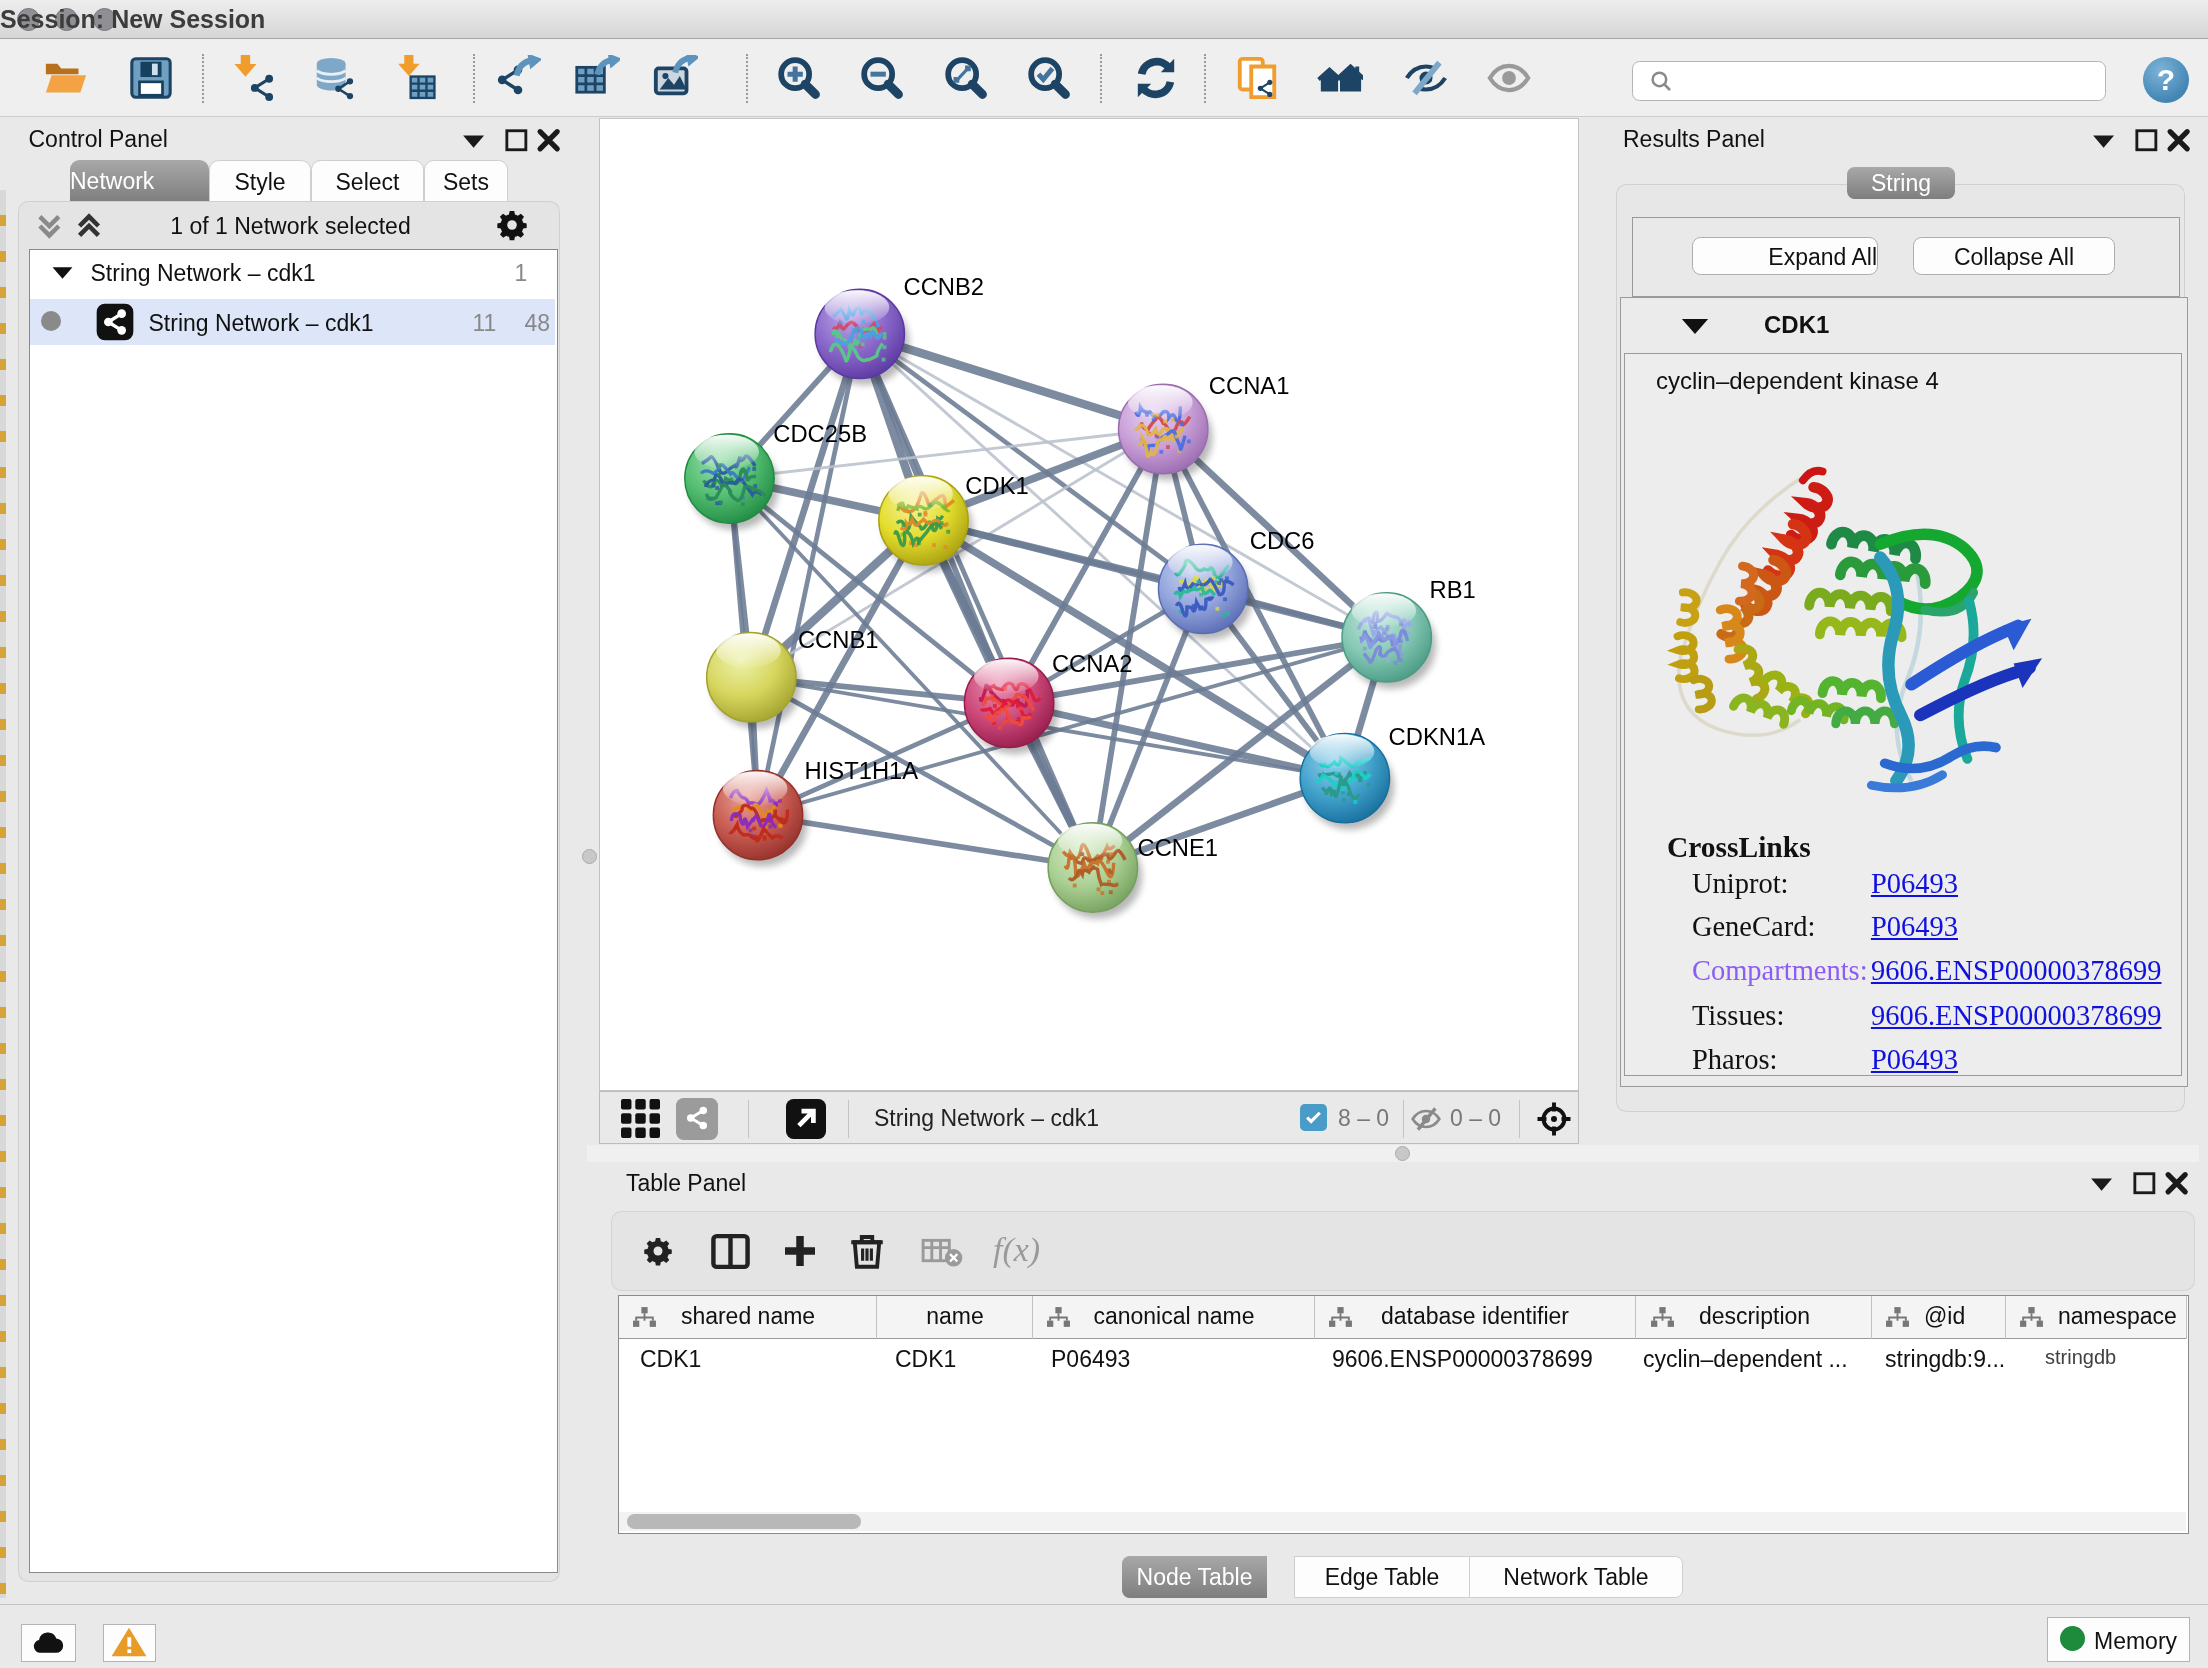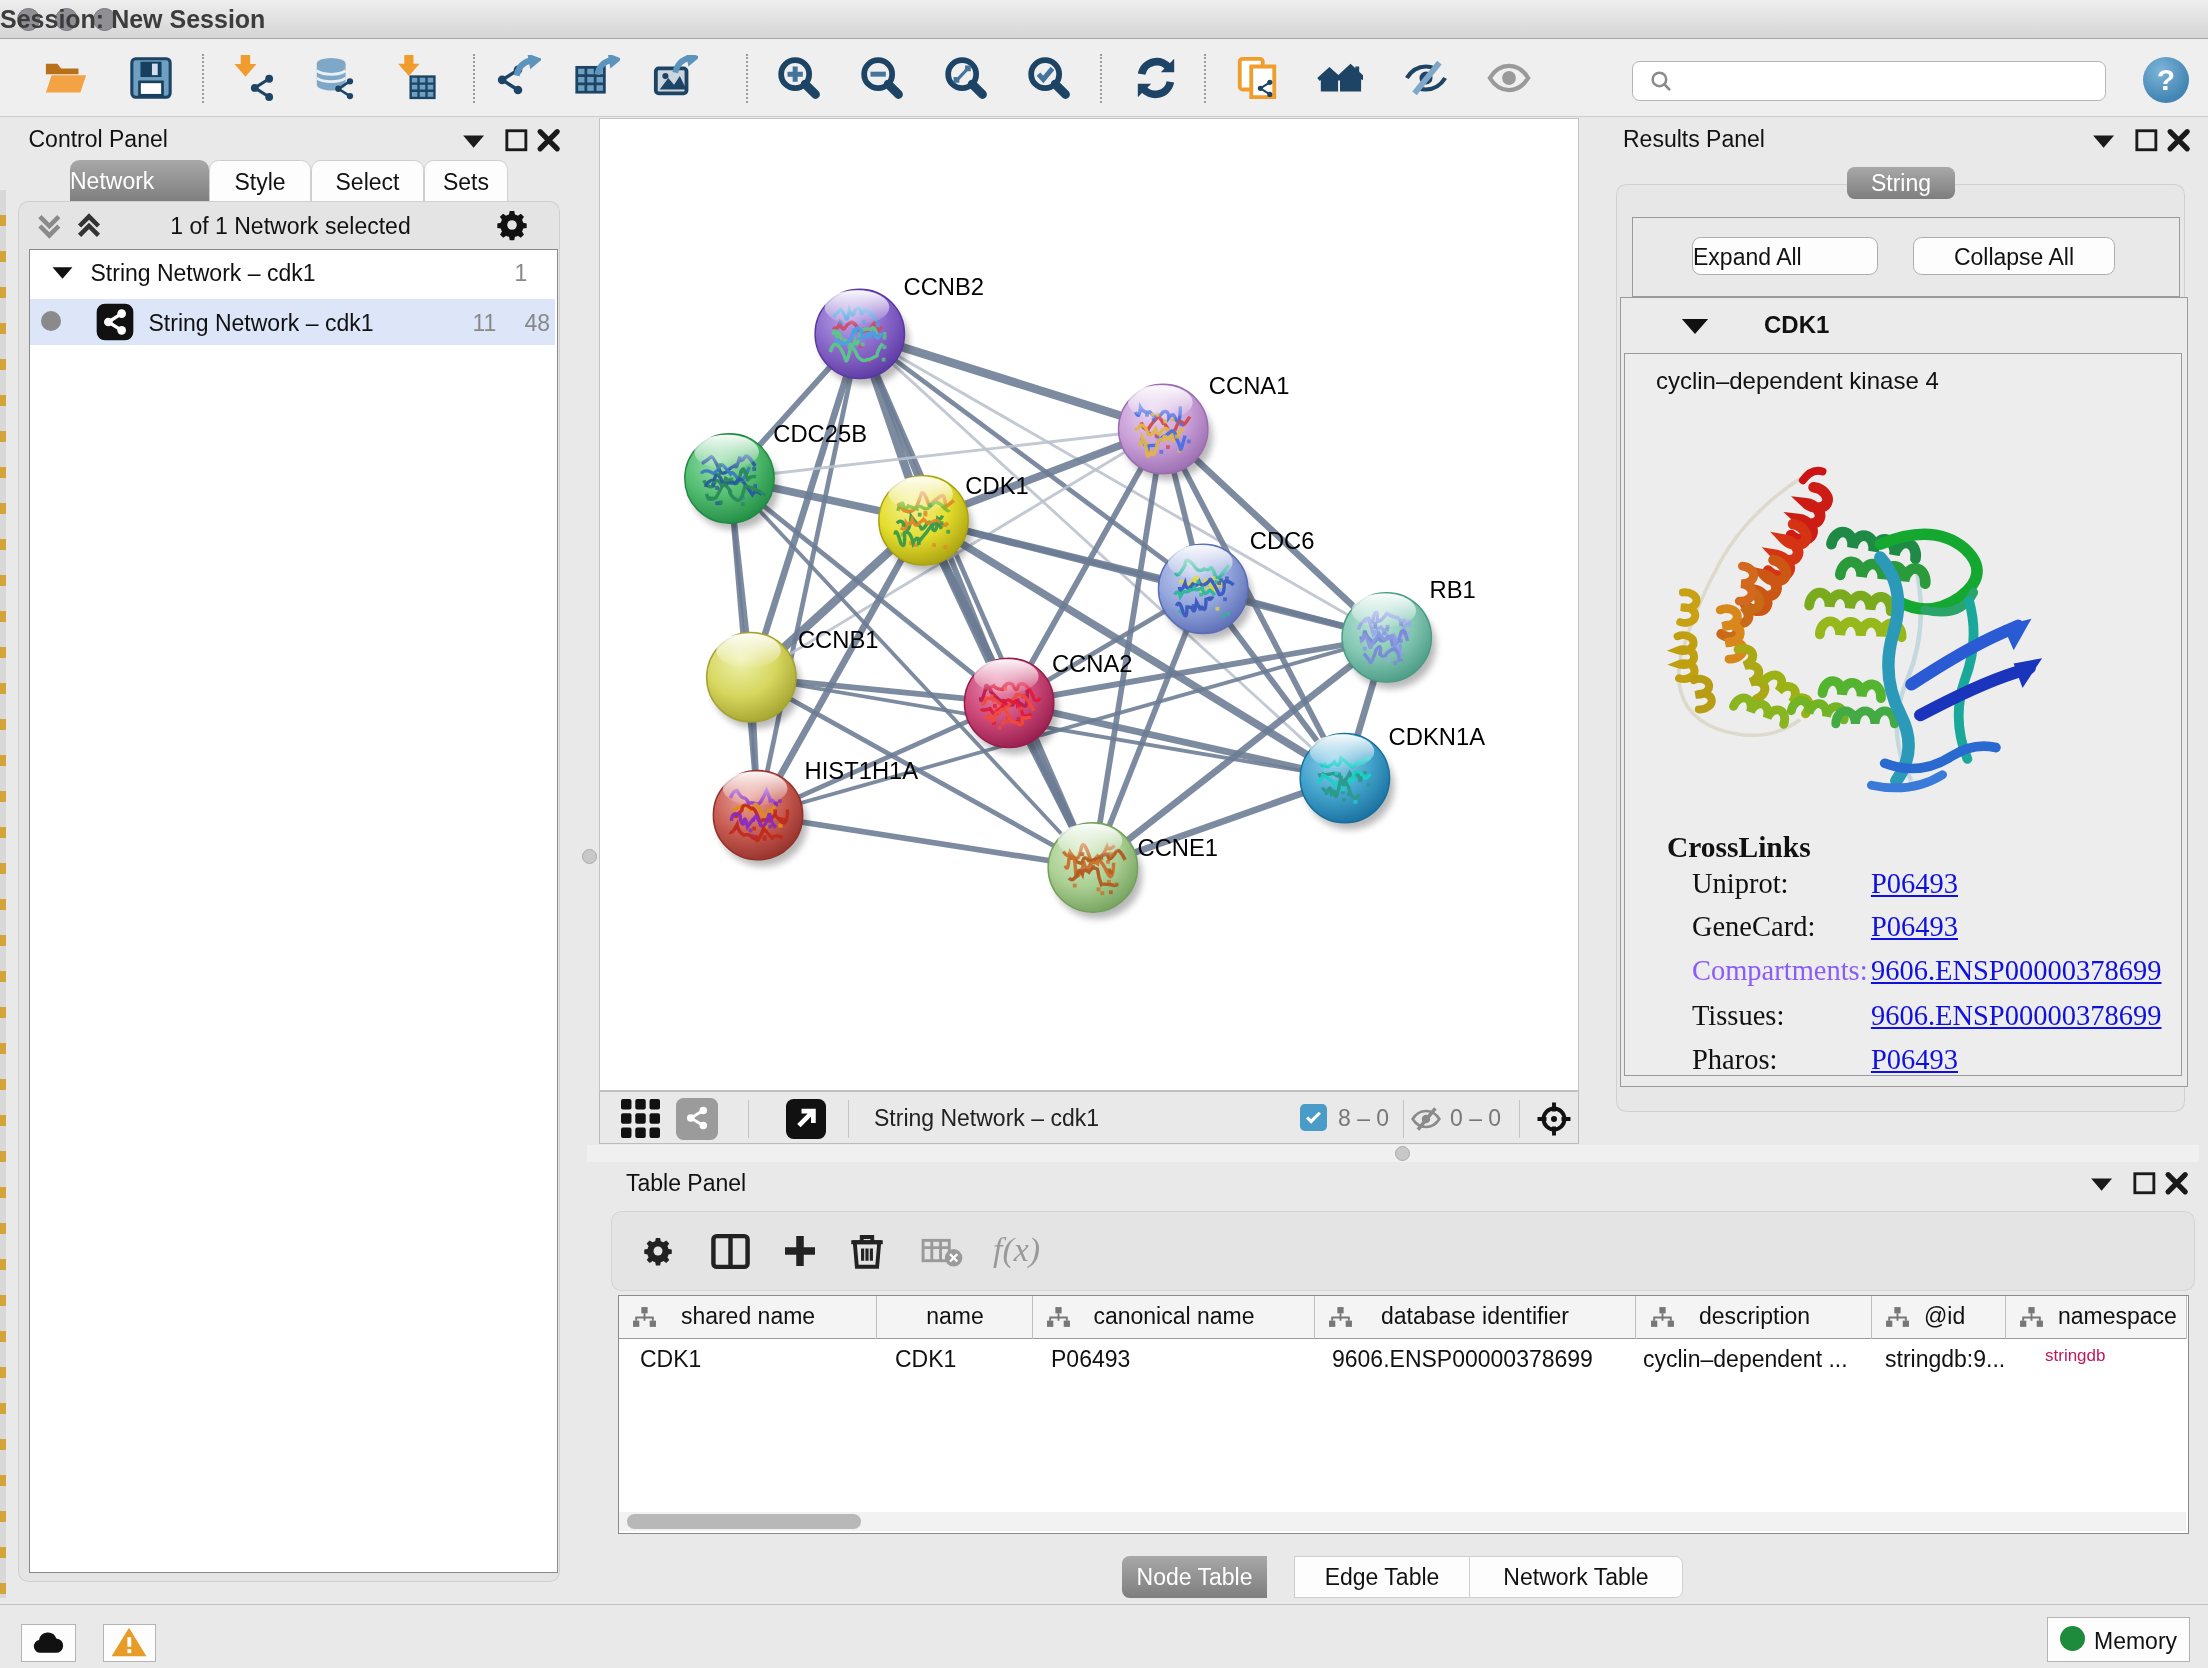--- a/index.html
+++ b/index.html
@@ -701,21 +701,21 @@
 <div class="abs" style="left:1395px;top:1146px;width:15px;height:15px;border-radius:50%;background:#c8c8c8;border:1px solid #aaa"></div>
 <div class="abs" style="left:1623px;top:126px;font-size:23px;color:#111">Results Panel</div>
 <svg style="position:absolute;left:2091px;top:126px" width="105" height="28.5" viewBox="0 0 110 30" xmlns="http://www.w3.org/2000/svg">
     <path d="M2 10h22l-11 13z" fill="#1a1a1a"></path>
     <rect x="48" y="5" width="20" height="20" fill="none" stroke="#1a1a1a" stroke-width="3"></rect>
     <path d="M83 6l18 18M101 6L83 24" stroke="#1a1a1a" stroke-width="5.5" stroke-linecap="round"></path>
   </svg>
 <div class="abs" style="left:1617px;top:185px;width:567px;height:926px;background:#e7e7e7;border-radius:9.5px;box-shadow:0 0 0 1px #d0d0d0"></div>
 <div class="abs" style="left:1847px;top:167px;width:108px;height:32px;background:linear-gradient(#a8a8a8,#7e7e7e);border-radius:7.6px;color:#fff;font-size:23px;text-align:center;line-height:32px">String</div>
 <div class="abs" style="left:1632px;top:217px;width:548px;height:80px;background:#e9e9e9;border:1.9px solid #9a9a9a">
-    <div class="abs" style="left:59px;top:19px;width:186px;height:38px;background:#fdfdfd;border:1px solid #adadad;border-radius:8.6px;font-size:23px;text-align:left;line-height:38px;color:#111">Expand All</div>
+    <div class="abs" style="left:59px;top:19px;width:186px;height:38px;background:#fdfdfd;border:1px solid #adadad;border-radius:8.6px;font-size:23px;text-align:right;line-height:38px;color:#111">Expand All</div>
     <div class="abs" style="left:280px;top:19px;width:202px;height:38px;background:#fdfdfd;border:1px solid #adadad;border-radius:8.6px;font-size:23px;text-align:center;line-height:38px;color:#111">Collapse All</div>
   </div>
 <div class="abs" style="left:1620px;top:297px;width:568px;height:790px;background:#ebebeb;border:1.9px solid #9a9a9a">
     <svg class="abs" style="left:59px;top:17px" width="30" height="23" viewBox="0 0 32 24" xmlns="http://www.w3.org/2000/svg">
       <path d="M2 4h28l-14 16z" fill="#111"></path>
     </svg>
     <div class="abs" style="left:143px;top:13.3px;font-size:24px;font-weight:bold;color:#111">CDK1</div>
     <div class="abs" style="left:2.9px;top:55px;width:558px;height:723px;background:#ededed;border:1.9px solid #9a9a9a">
       <div class="abs" style="left:31px;top:13.3px;font-size:24px;color:#111">cyclin–dependent kinase 4</div>
       <svg class="abs" style="left:33px;top:107px" width="409" height="333" viewBox="0 0 460 380" xmlns="http://www.w3.org/2000/svg" preserveAspectRatio="none">
@@ -846,21 +846,21 @@
       <rect x="17" y="15" width="6" height="6" fill="#777"></rect>
       <path d="M12 8v4M4 15v-3h16v3M12 8v7" stroke="#777" stroke-width="1.8" fill="none"></path>
     </svg>
     <div class="abs" style="left:1439px;top:6.7px;font-size:23px;color:#111;white-space:nowrap">namespace</div>
     <div class="abs" style="left:21px;top:50px;font-size:23px;color:#111;white-space:nowrap">CDK1</div>
     <div class="abs" style="left:276px;top:50px;font-size:23px;color:#111;white-space:nowrap">CDK1</div>
     <div class="abs" style="left:432px;top:50px;font-size:23px;color:#111;white-space:nowrap">P06493</div>
     <div class="abs" style="left:713px;top:50px;font-size:23px;color:#111;white-space:nowrap">9606.ENSP00000378699</div>
     <div class="abs" style="left:1024px;top:50px;font-size:23px;color:#111;white-space:nowrap">cyclin–dependent ...</div>
     <div class="abs" style="left:1266px;top:50px;font-size:23px;color:#111;white-space:nowrap">stringdb:9...</div>
-    <div class="abs" style="left:1426px;top:50px;font-size:17px;color:#be185d;white-space:nowrap">stringdb</div>
+    <div class="abs" style="left:1426px;top:50px;font-size:20px;color:#404040;white-space:nowrap">stringdb</div>
     <div class="abs" style="left:0;top:216px;width:1567px;height:19px;background:#f2f2f2"></div>
     <div class="abs" style="left:7.6px;top:218px;width:234px;height:15px;border-radius:7.6px;background:#b8b8b8"></div>
   </div>
 <div class="abs" style="left:1122px;top:1556px;width:145px;height:42px;background:linear-gradient(#a8a8a8,#7e7e7e);border-radius:7.6px 0 0 7.6px;color:#fff;font-size:23px;text-align:center;line-height:42px">Node Table</div>
 <div class="abs" style="left:1294px;top:1556px;width:176px;height:42px;background:#fdfdfd;border:1px solid #cfcfcf;color:#111;font-size:23px;text-align:center;line-height:40px">Edge Table</div>
 <div class="abs" style="left:1469px;top:1556px;width:214px;height:42px;background:#fdfdfd;border:1px solid #cfcfcf;border-radius:0 7.6px 7.6px 0;color:#111;font-size:23px;text-align:center;line-height:40px">Network Table</div>
 <div class="abs" style="left:0;top:1604px;width:2208px;height:0;border-top:1.9px solid #c2c2c2"></div>
 <div class="abs" style="left:21px;top:1624px;width:55px;height:38px;background:#fdfdfd;border:1.9px solid #b4b4b4"></div>
 <svg class="abs" style="left:30px;top:1629px" width="36" height="27" viewBox="0 0 28 20" xmlns="http://www.w3.org/2000/svg">
     <path d="M8 18a5 5 0 0 1-1-9.9 7 7 0 0 1 13.5-1.2A4.5 4.5 0 0 1 20 18z" fill="#111"></path>

